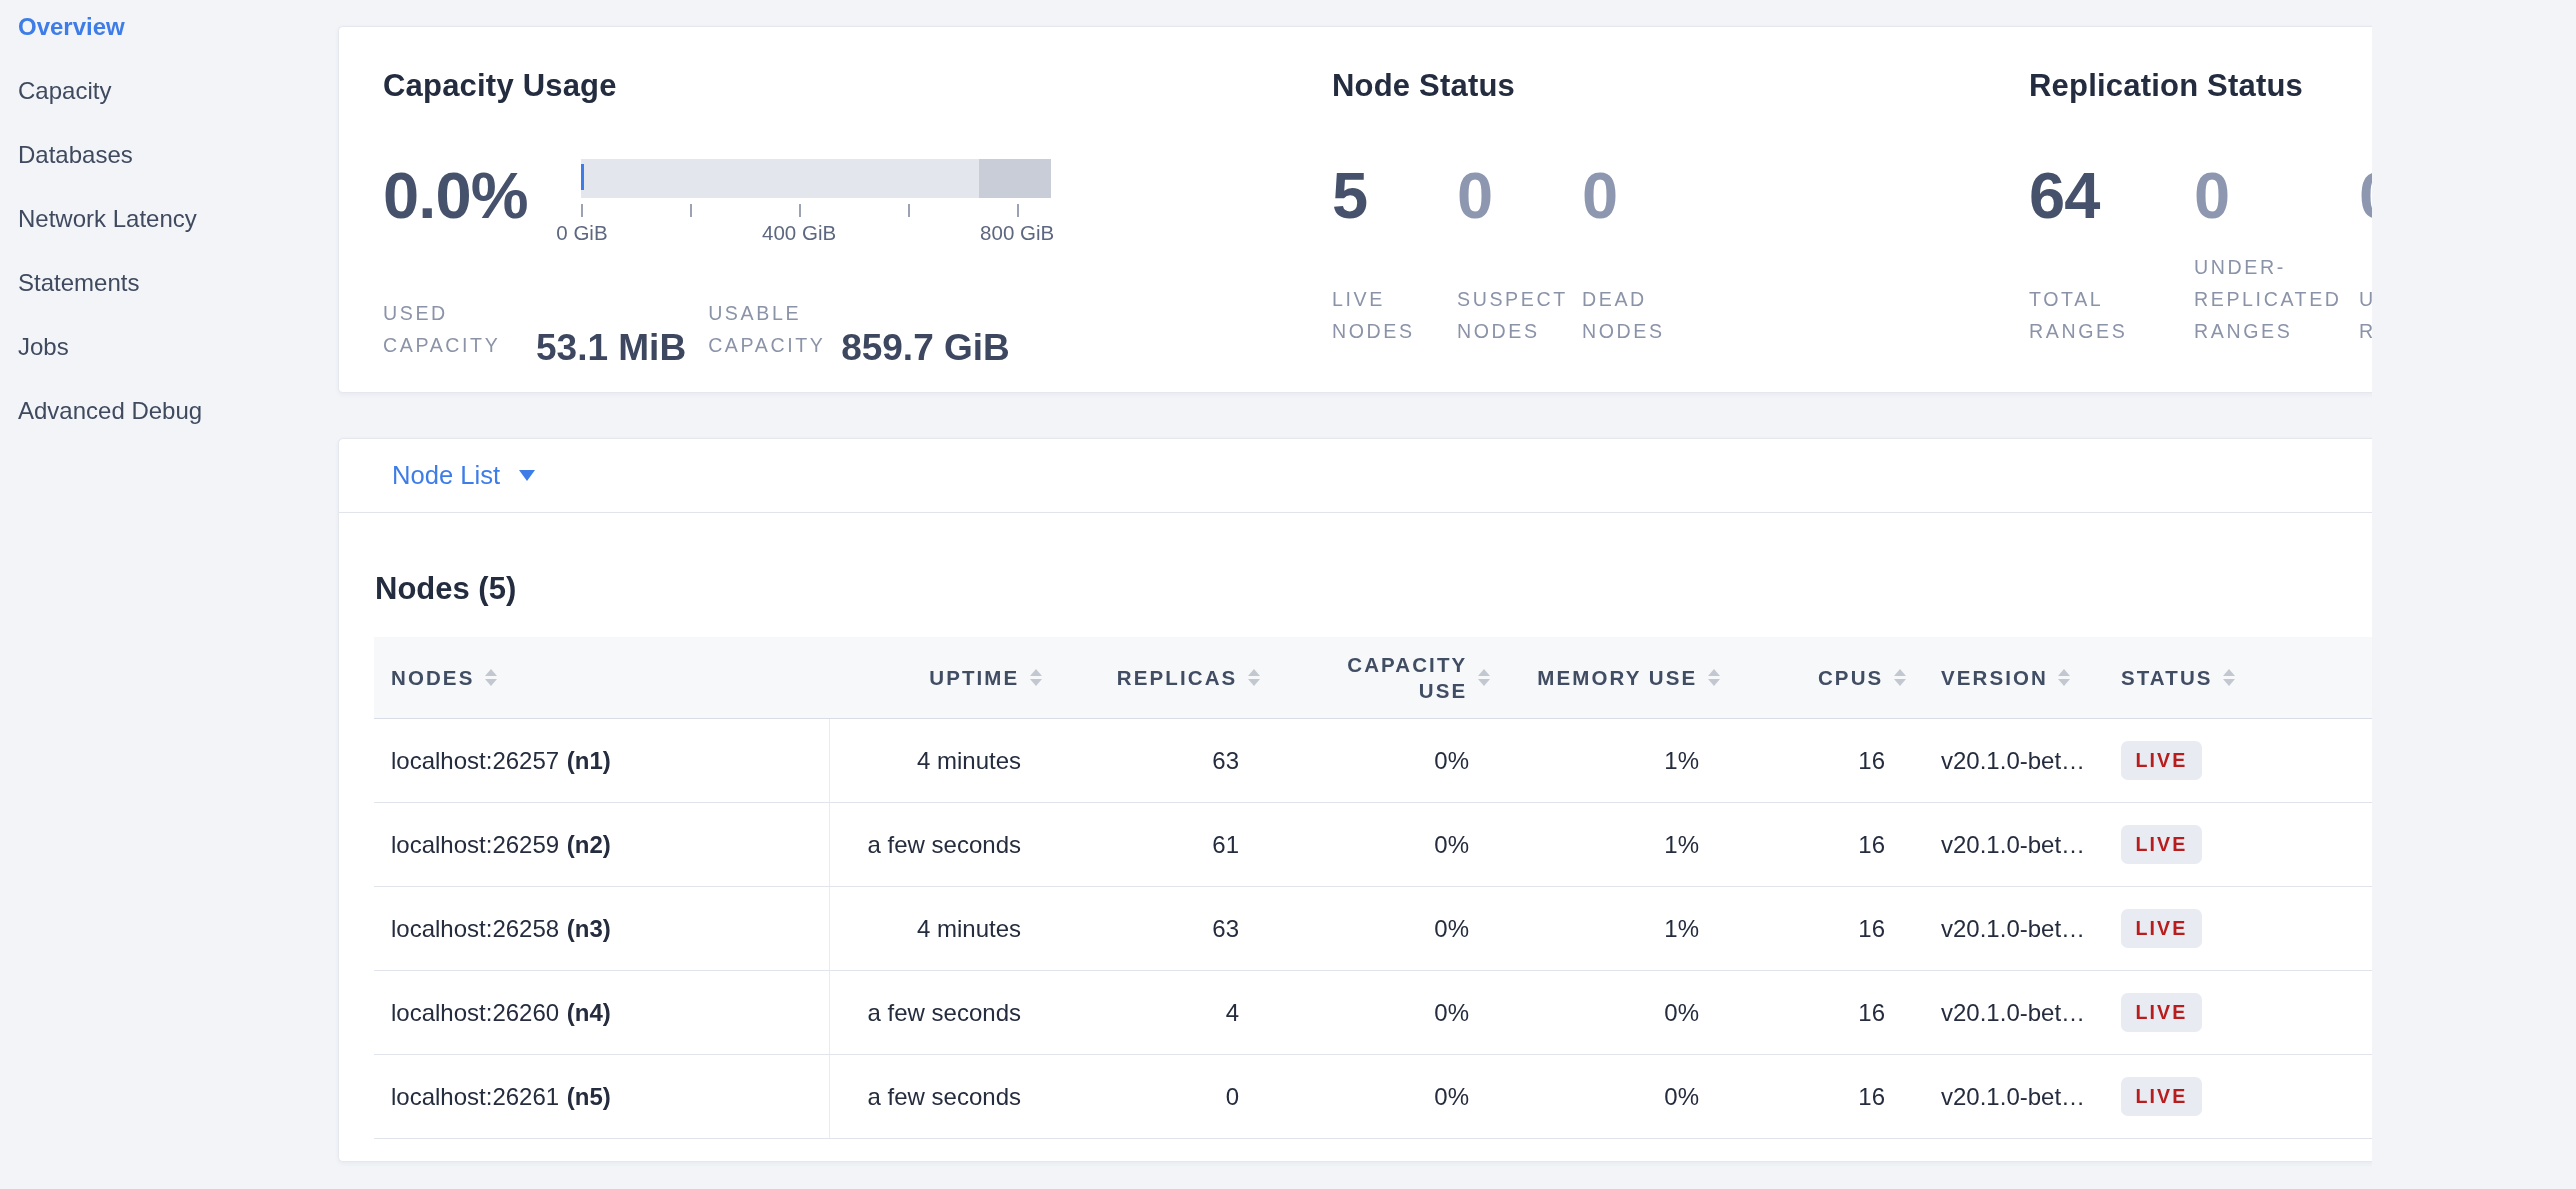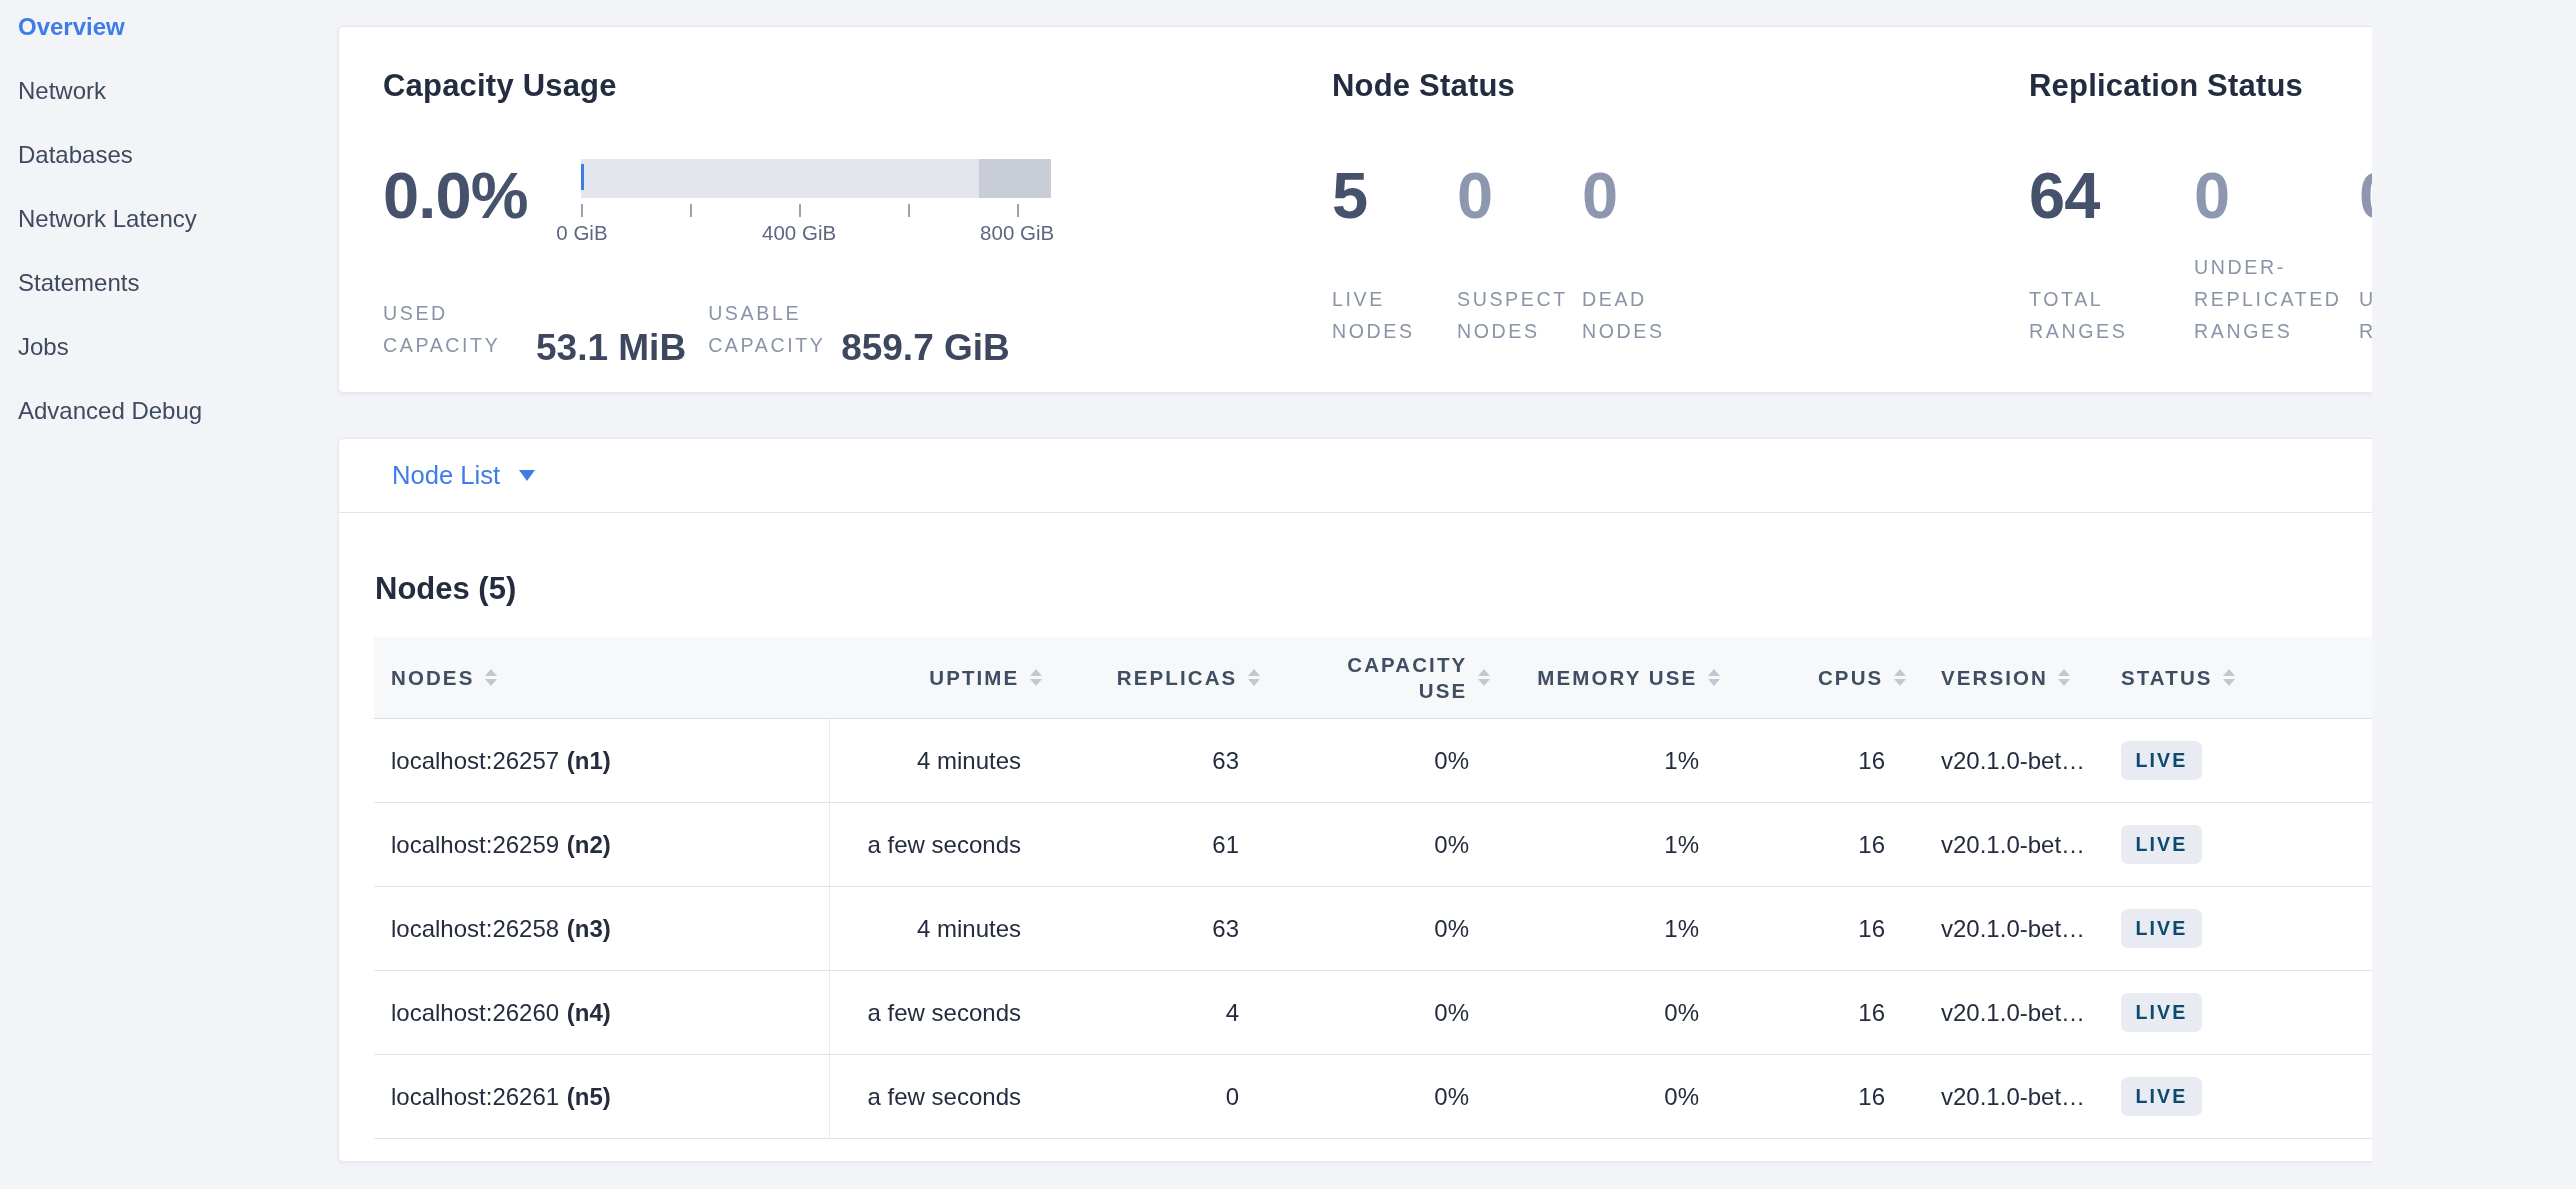--- a/index.html
+++ b/index.html
@@ -74,31 +74,31 @@
   .sort i { display:block; width:0; height:0; border-left:6.8px solid transparent; border-right:6.8px solid transparent; }
   .sort .up { border-bottom:7.7px solid #c3c7d0; }
   .sort .down { border-top:7.7px solid #c3c7d0; }
 
   .trow { height:84px; border-bottom:1.7px solid #e1e4eb; }
   .td { display:flex; align-items:center; height:100%; font-size:24px; color:#242c3e; white-space:nowrap; }
   .td.r { justify-content:flex-end; padding-right:29px; }
   .td.node { padding-left:17px; border-right:1.7px solid #e9ebf0; }
   .td.lpad { padding-left:27px; overflow:hidden; }
   .node-id { font-weight:700; margin-left:7.7px; }
-  .badge { background:#e8ebf2; color:#0c4a6e; font-size:19.6px; font-weight:700; letter-spacing:2.1px;
+  .badge { background:#e8ebf2; color:#b91c1c; font-size:19.6px; font-weight:700; letter-spacing:2.1px;
            padding:10.2px 14.5px; border-radius:6.8px; line-height:1; }
 </style>
 </head>
 <body>
 
 <div class="app">
 
   <nav class="sidebar">
     <div class="nav-item active">Overview</div>
-    <div class="nav-item">Network</div>
+    <div class="nav-item">Capacity</div>
     <div class="nav-item">Databases</div>
     <div class="nav-item">Network Latency</div>
     <div class="nav-item">Statements</div>
     <div class="nav-item">Jobs</div>
     <div class="nav-item">Advanced Debug</div>
   </nav>
 
   <section class="card" id="card-stats">
 
     <div class="stat-sec" id="sec-capacity">

